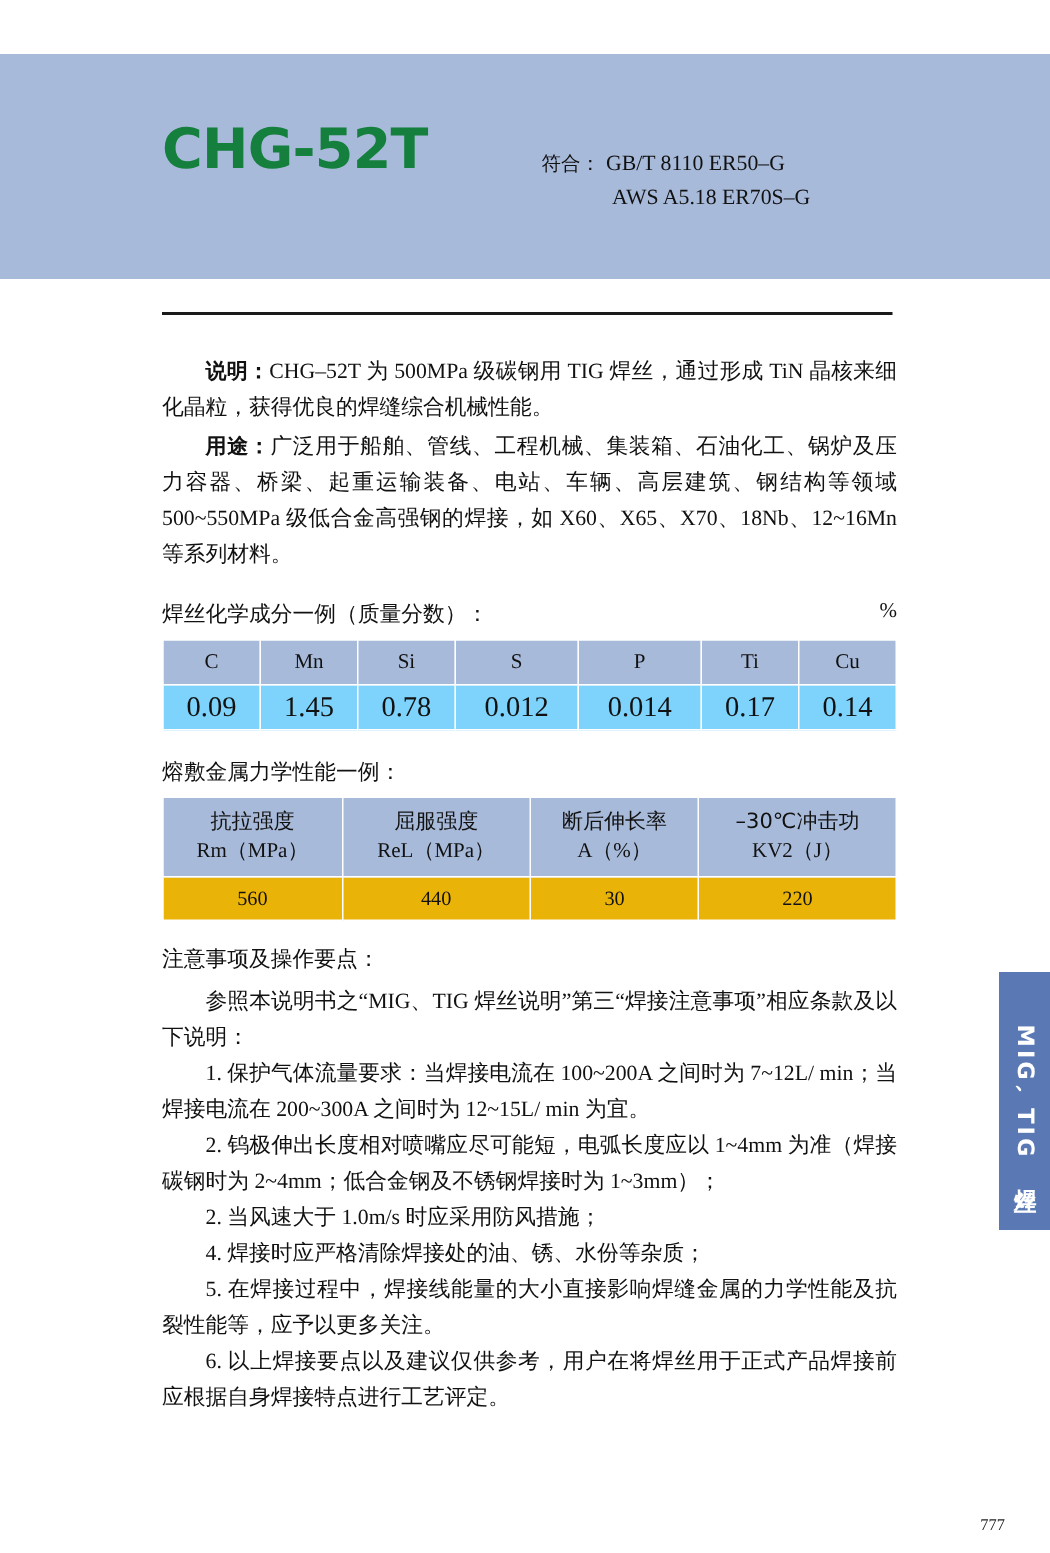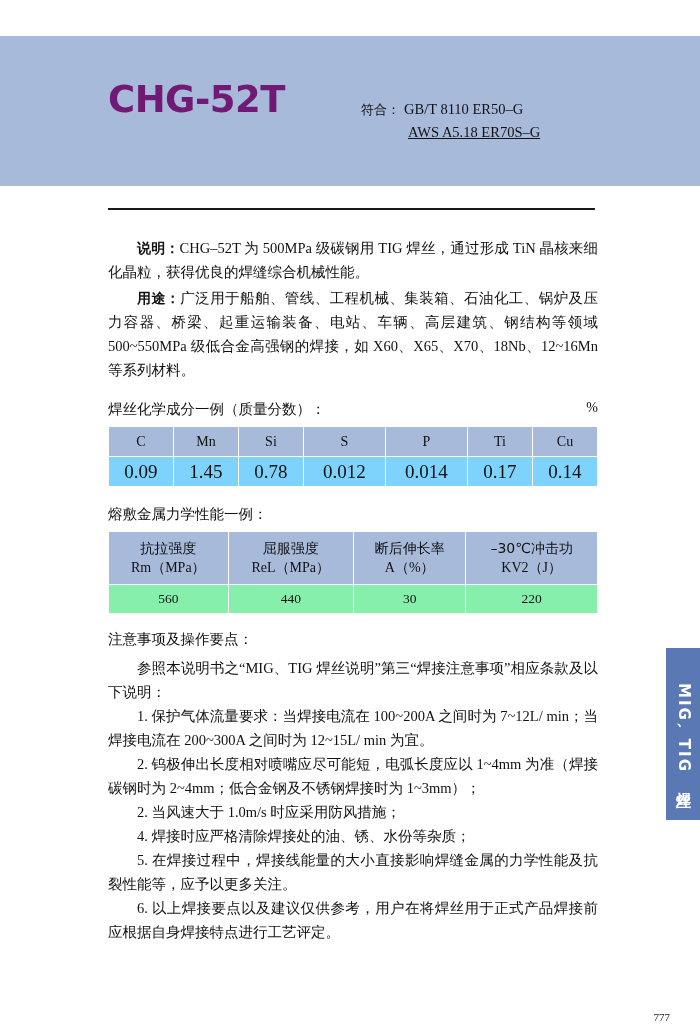--- a/index.html
+++ b/index.html
@@ -26,21 +26,21 @@
     background: #a8bada;
   }
   .product-title {
     position: absolute;
     left: 108px;
     top: 78px;
     font-family: "DejaVu Sans", sans-serif;
     font-weight: bold;
     font-size: 37px;
     letter-spacing: -0.5px;
-    color: #701a75;
+    color: #15803d;
   }
   .std-block {
     position: absolute;
     right: 102px;
     top: 98px;
     text-align: left;
     font-size: 14.5px;
     line-height: 22px;
     color: #111;
     width: 260px;
@@ -56,21 +56,20 @@
     font-family: "DejaVu Sans", sans-serif;
     font-size: 13px;
   }
   .std-value {
     display: inline-block;
     padding-left: 4px;
   }
   .indent-value {
     display: inline-block;
     padding-left: 70px;
-    text-decoration: underline;
   }
 
   
   .top-rule {
     position: absolute;
     left: 108px;
     top: 208px;
     width: 487px;
     height: 2px;
     background: #1a1a1a;
@@ -137,21 +136,21 @@
     background: #a8bada;
     height: 50px;
     font-size: 14px;
     line-height: 20px;
     font-family: "DejaVu Sans", sans-serif;
   }
   .mech-table th .lt {
     font-family: "Liberation Serif", serif;
   }
   .mech-table td {
-    background: #86efac;
+    background: #eab308;
     height: 26px;
     font-size: 13.5px;
   }
 
   
   .notes {
     margin-top: 16px;
   }
   .notes .note-item {
     font-size: 14.5px;

